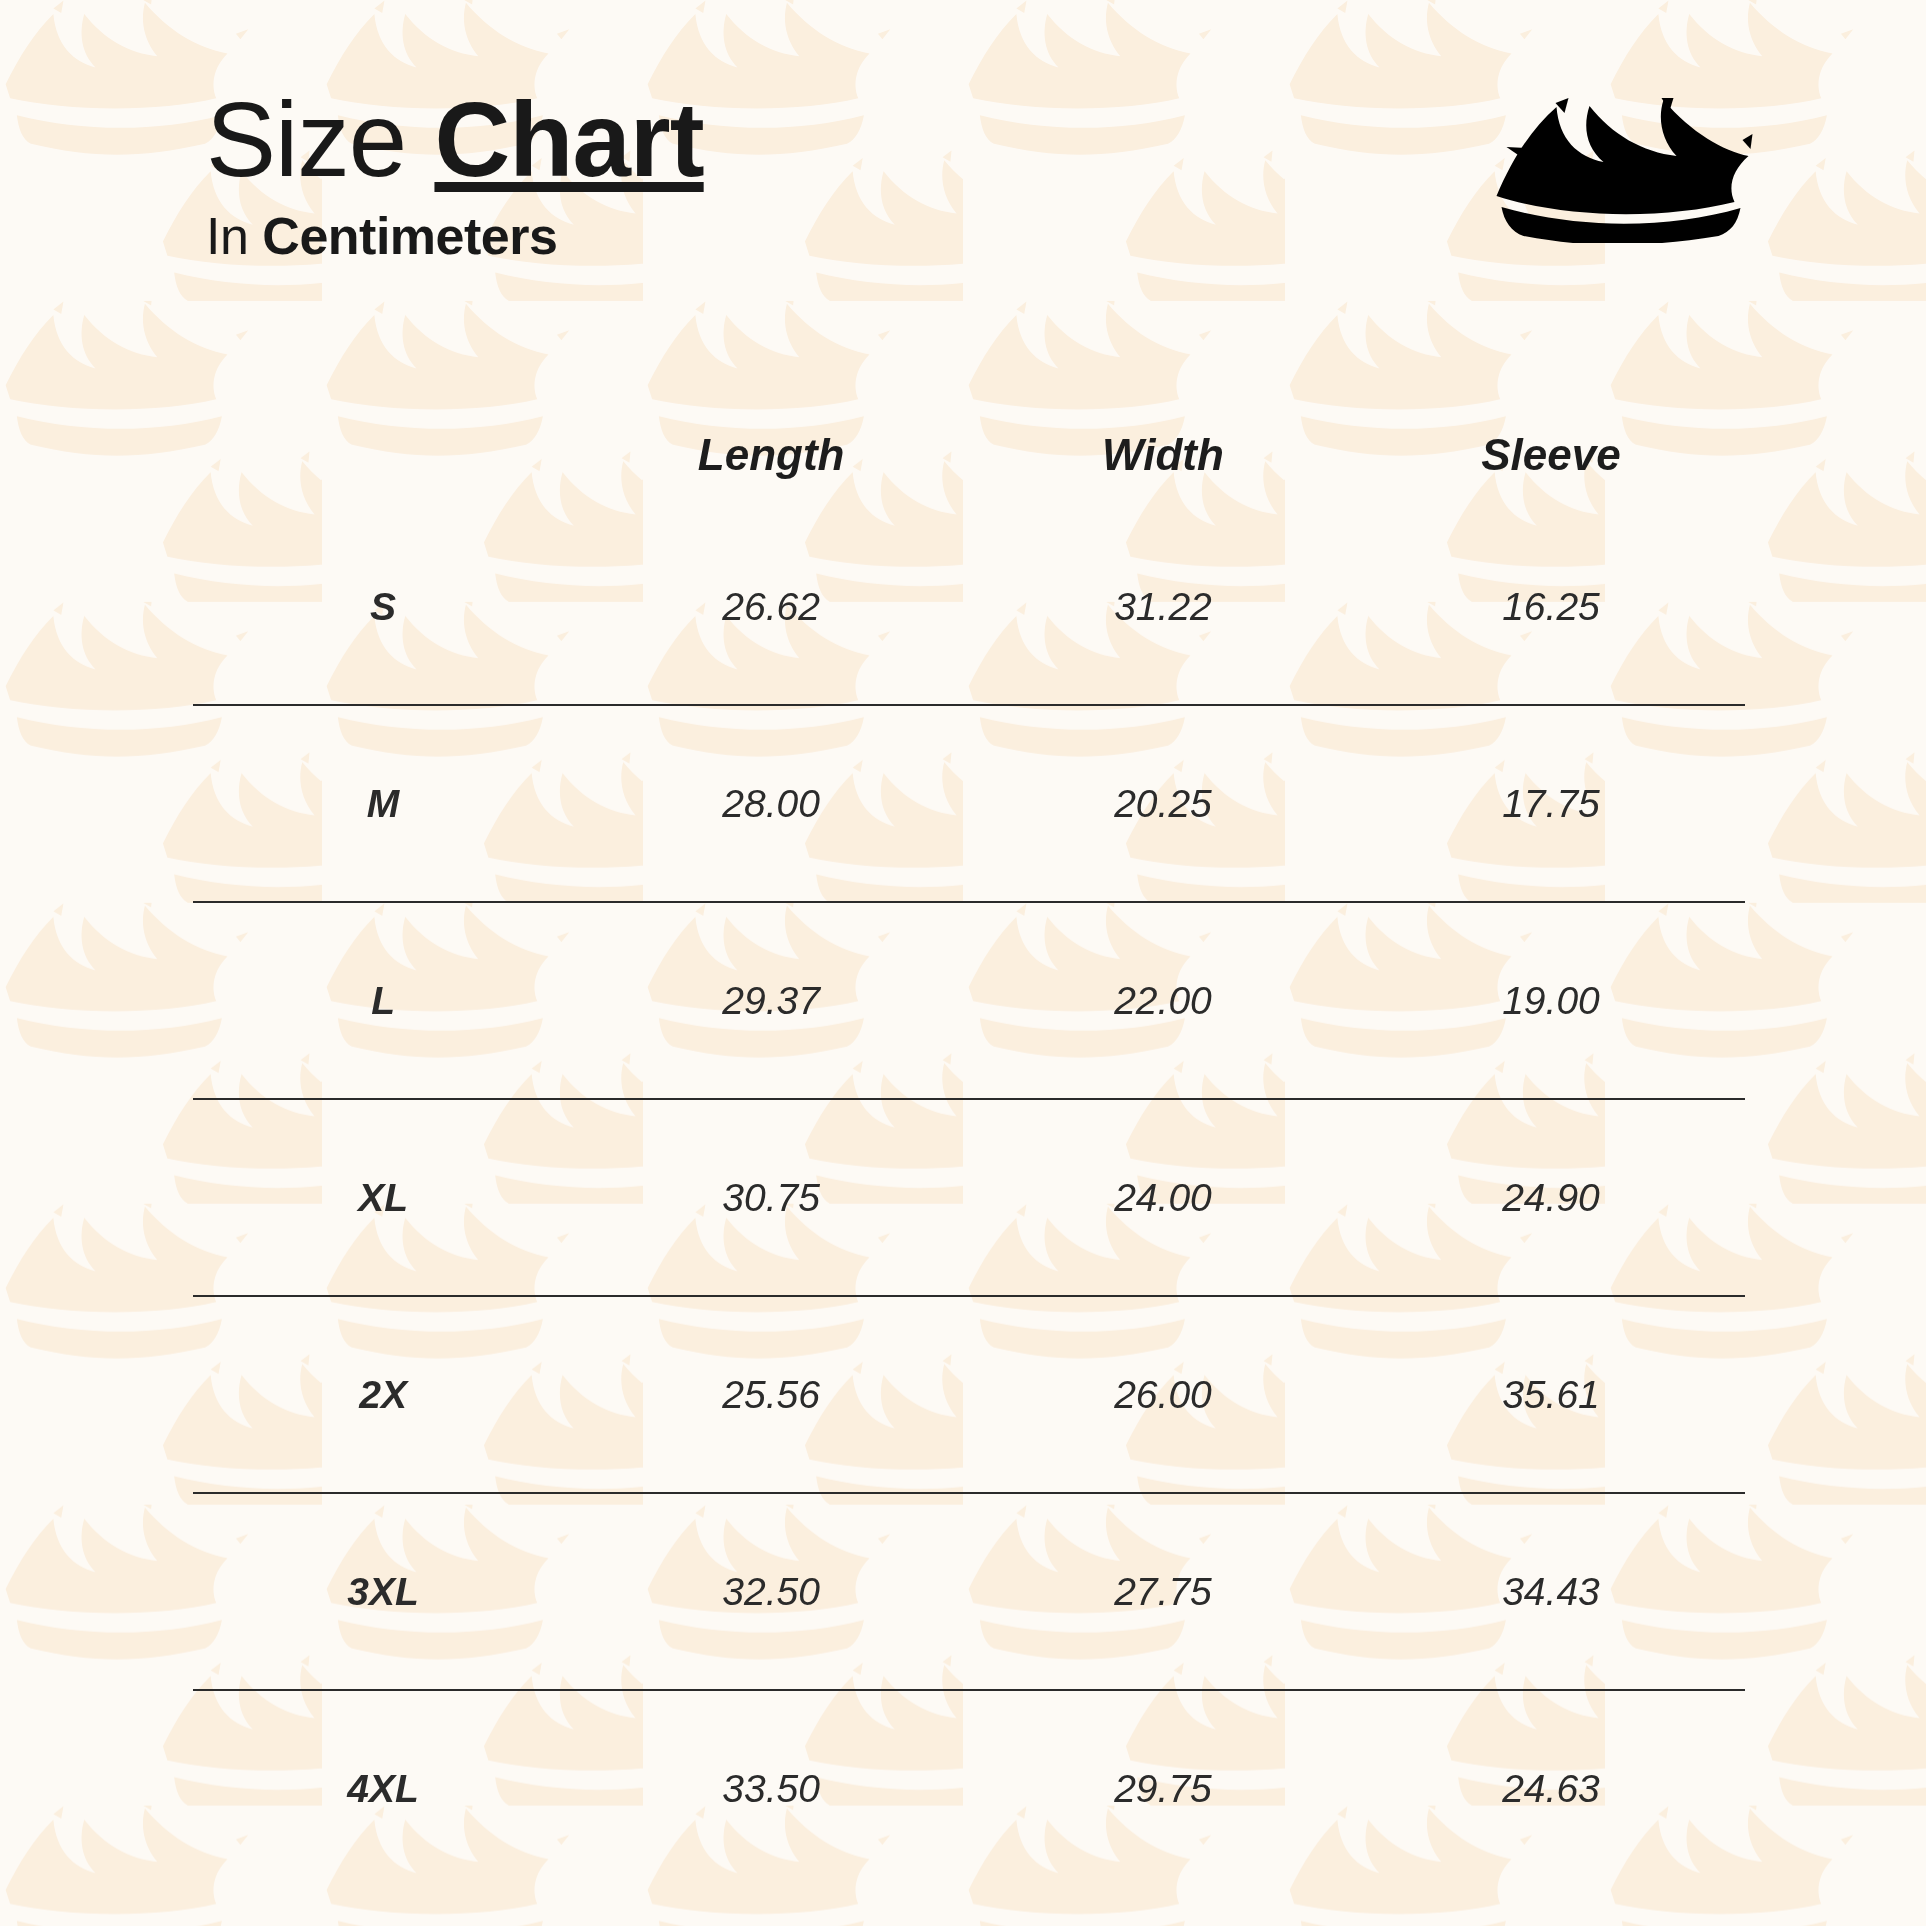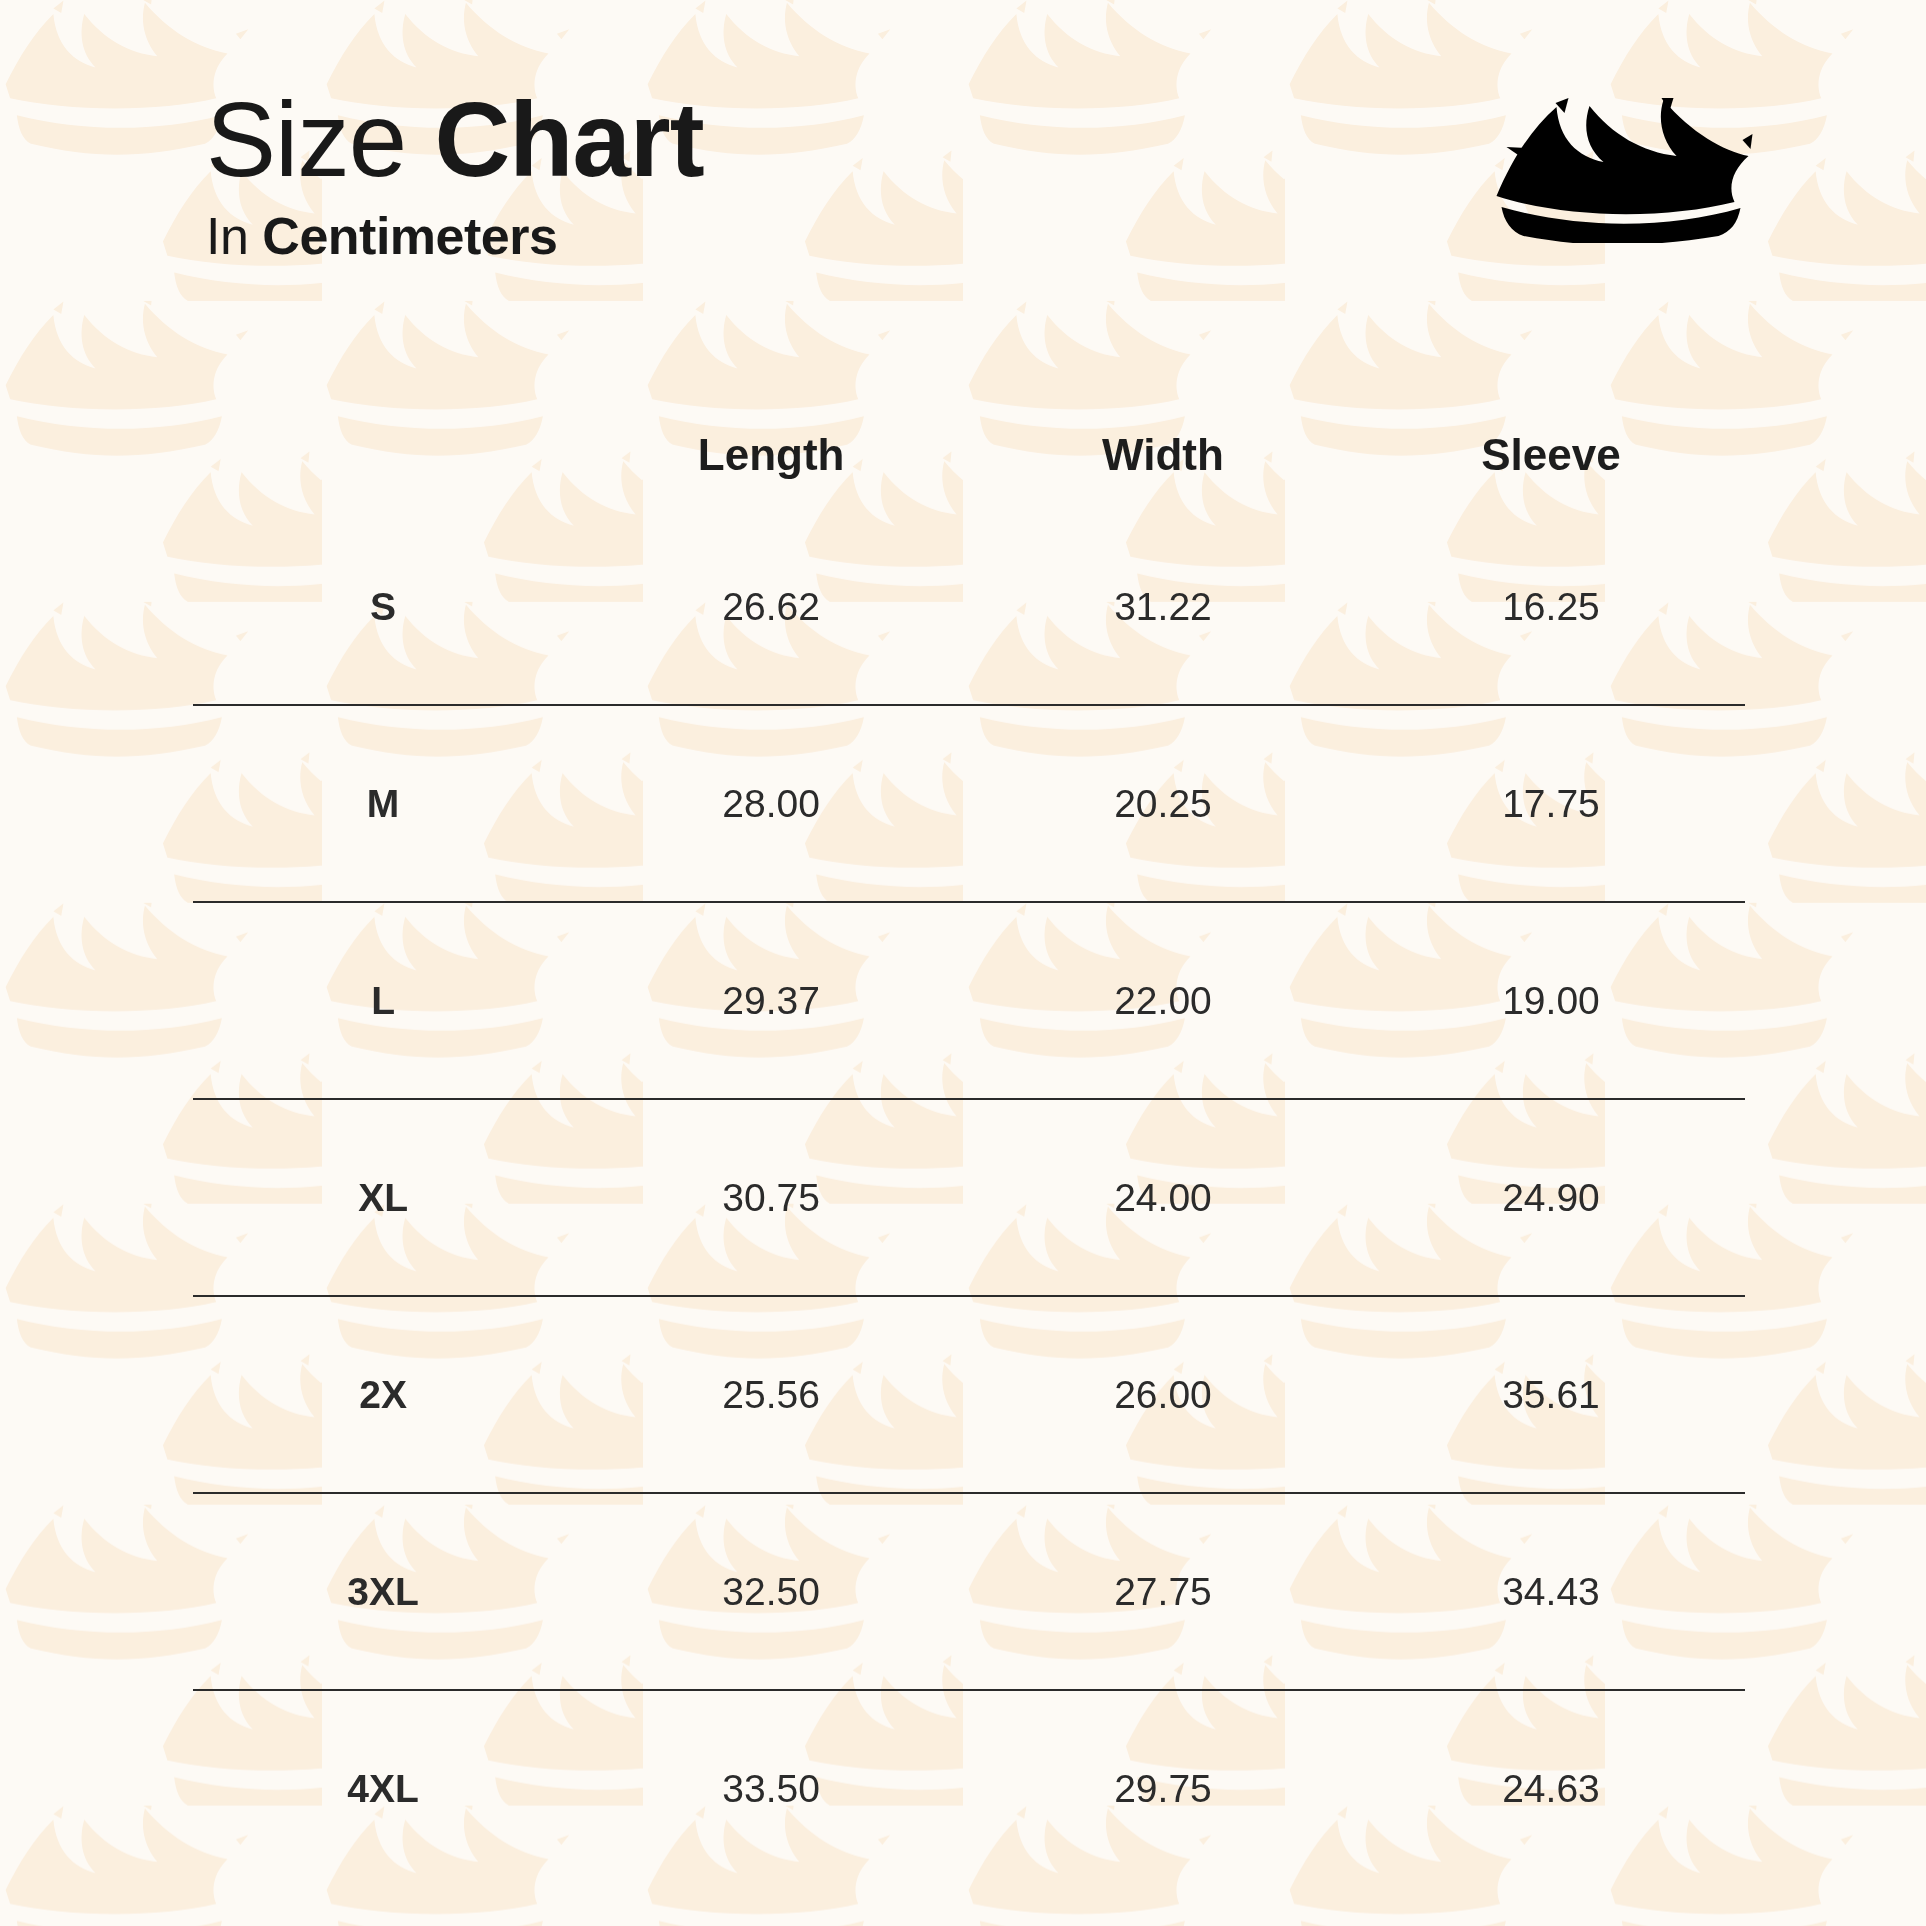--- a/index.html
+++ b/index.html
@@ -44,20 +44,21 @@
   .title {
     font-size: 105px;
     line-height: 1.05;
     color: #191919;
     font-weight: 400;
     letter-spacing: -1px;
     white-space: nowrap;
   }
   .title .bold {
     font-weight: 700;
+    text-decoration: underline;
   }
   .subtitle {
     margin-top: 11px;
     font-size: 52px;
     color: #191919;
     font-weight: 400;
     letter-spacing: -0.5px;
   }
   .subtitle .bold {
     font-weight: 700;
@@ -89,20 +90,21 @@
   .row.data {
     height: 195px;
   }
   .row.data + .row.data {
     border-top: 2px solid #2b2b2b;
   }
   .cell {
     text-align: center;
     font-size: 39px;
     color: #2b2b2b;
+    font-style: italic;
   }
   .c-size  { width: 24.5%; font-weight: 700; }
   .c-len   { width: 25.5%; }
   .c-wid   { width: 25%;   }
   .c-slv   { width: 25%;   }
 
   .row.head .cell {
     font-size: 44px;
     font-weight: 700;
     color: #1d1d1d;

